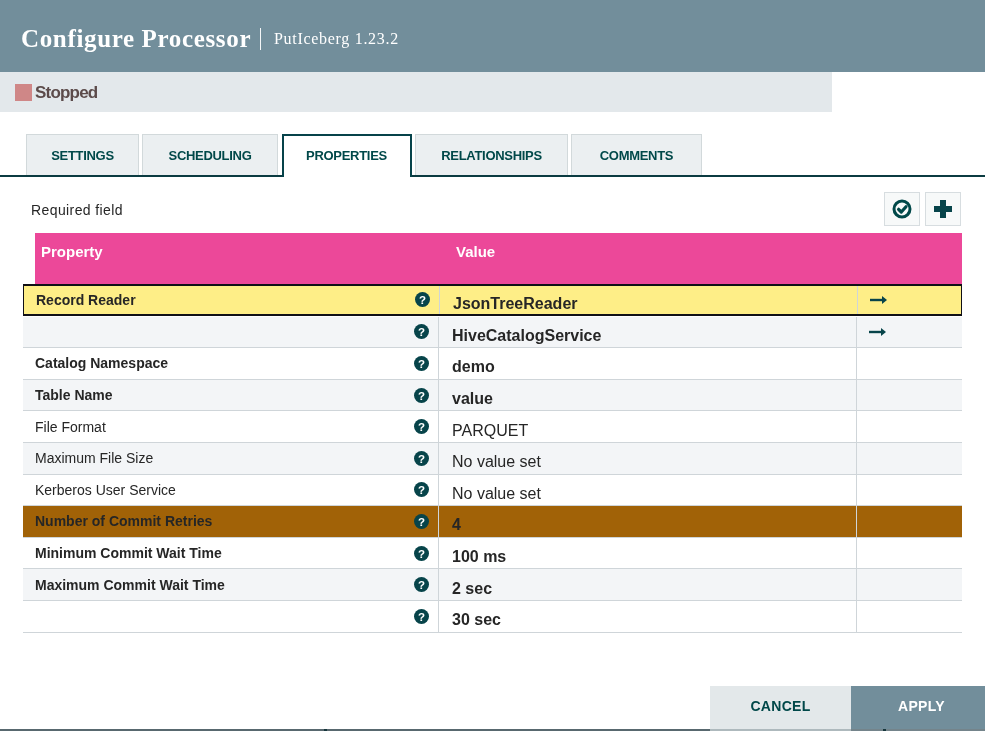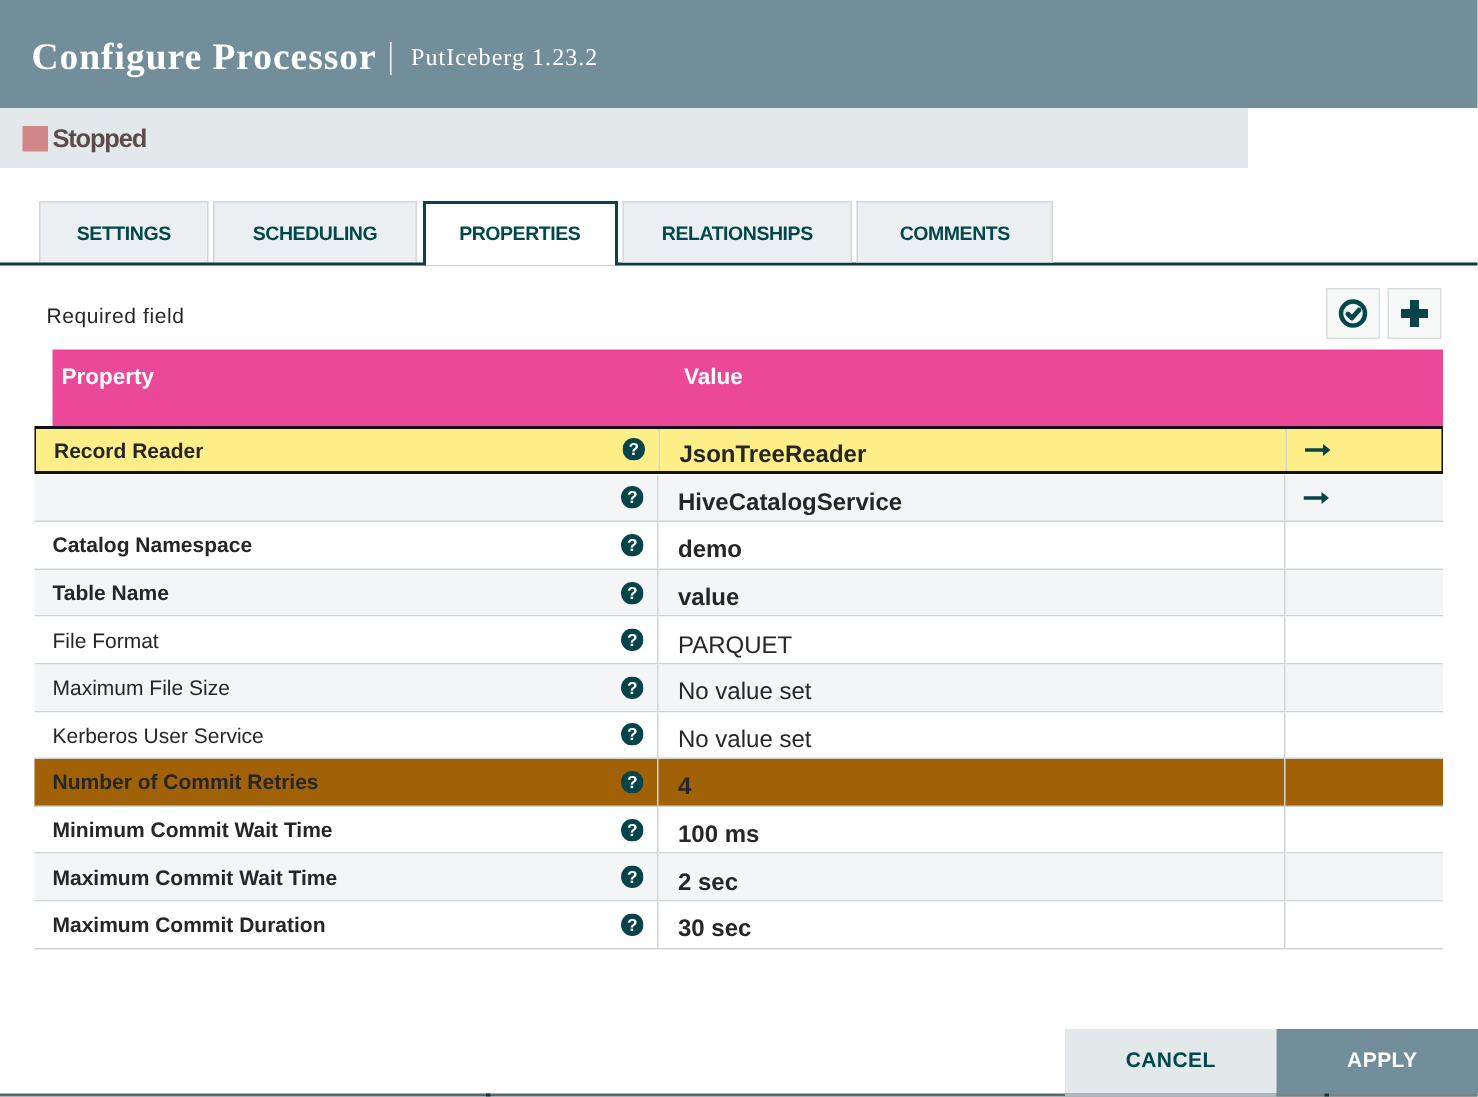--- a/index.html
+++ b/index.html
@@ -216,21 +216,20 @@
           <svg class="qm-svg" width="15" height="15" viewBox="0 0 15 15">
             <circle cx="7.5" cy="7.5" r="7.5" fill="#07444a"></circle>
             <text x="7.6" y="11.6" text-anchor="middle" font-family="Liberation Sans" font-size="11.5" font-weight="bold" fill="#fff">?</text>
           </svg>
         </span>
         <span class="vsep"></span>
         <span class="pval bold">2 sec</span>
         <span class="vsep2"></span>
       </div>
       <div class="row" style="height:31.62px; background:#ffffff;">
-        <span class="pname bold">Maximum Commit Duration</span>
         <span class="qm">
           <svg class="qm-svg" width="15" height="15" viewBox="0 0 15 15">
             <circle cx="7.5" cy="7.5" r="7.5" fill="#07444a"></circle>
             <text x="7.6" y="11.6" text-anchor="middle" font-family="Liberation Sans" font-size="11.5" font-weight="bold" fill="#fff">?</text>
           </svg>
         </span>
         <span class="vsep"></span>
         <span class="pval bold">30 sec</span>
         <span class="vsep2"></span>
       </div>

